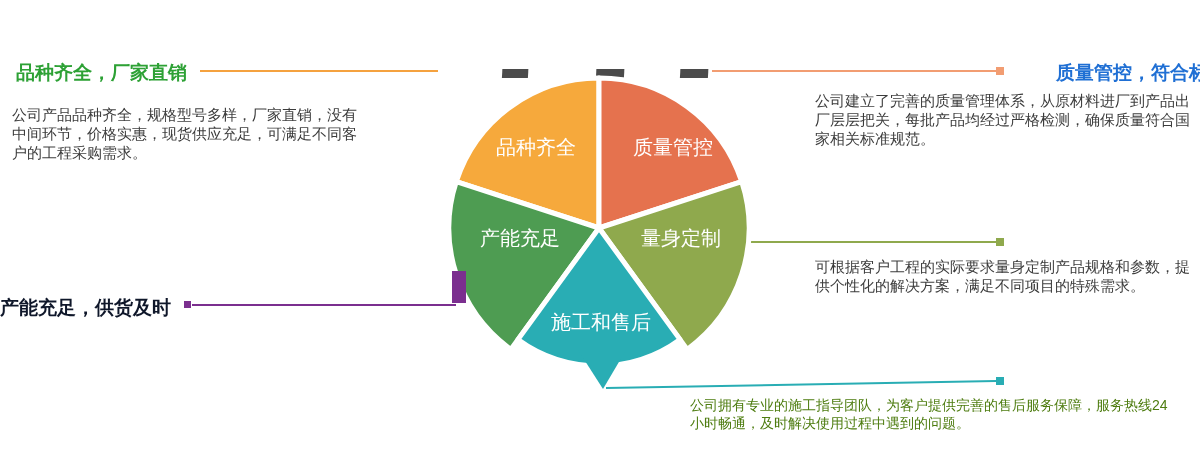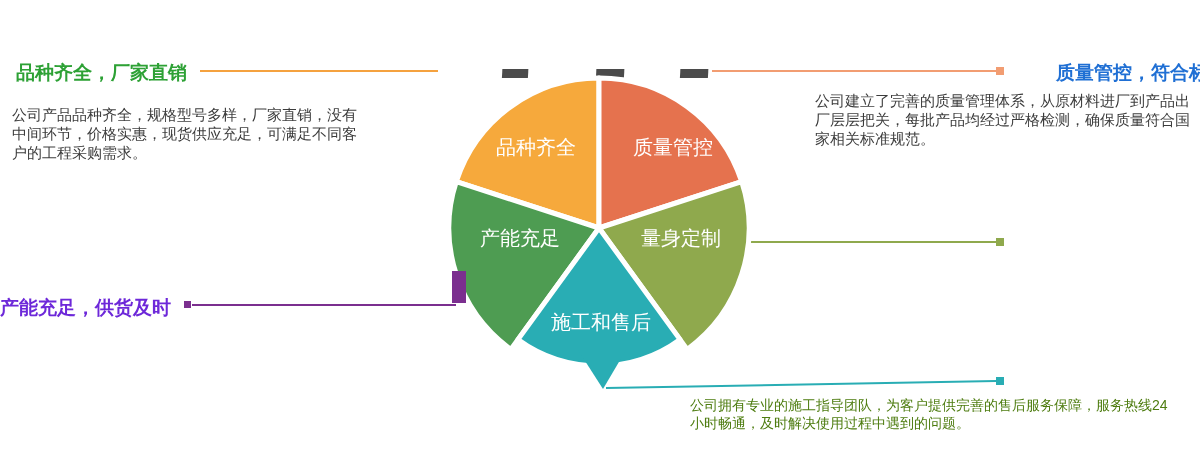--- a/index.html
+++ b/index.html
@@ -5,21 +5,21 @@
   html,body{margin:0;padding:0;background:#fff;}
   .canvas{
     position:relative;width:1200px;height:472px;background:#ffffff;overflow:hidden;
     font-family:"Liberation Sans","DejaVu Sans",sans-serif;
   }
   svg{position:absolute;left:0;top:0;}
   .petal-label{font-size:20px;fill:#ffffff;font-weight:normal;font-family:"Liberation Sans","DejaVu Sans",sans-serif;}
   .callout-title{position:absolute;font-size:19px;font-weight:bold;white-space:nowrap;}
   .title-green{color:#2DA135;}
   .title-blue{color:#1F6FD4;}
-  .title-blue2{color:#6d28d9;}
+  .title-blue2{color:#0f172a;}
   .title-teal{color:#29ADB4;}
   .callout-body{
     position:absolute;font-size:15px;line-height:19px;color:#3C3C3C;
     word-break:break-all;letter-spacing:0px;
   }
   .footer-note{
     position:absolute;left:690px;top:396px;width:505px;
     font-size:14px;line-height:18px;color:#4d7c0f;white-space:nowrap;
   }
   #b-top-left{left:12px;top:89px;width:358px;margin-top:16px;}
@@ -69,19 +69,20 @@
     <text x="681" y="245" text-anchor="middle" class="petal-label">量身定制</text>
     <text x="601" y="329" text-anchor="middle" class="petal-label">施工和售后</text>
   </svg>
 
   <div id="t-top-left" class="callout-title title-green">品种齐全，厂家直销</div>
   <div id="t-top-right" class="callout-title title-blue">质量管控，符合标准</div>
   <div id="t-left" class="callout-title title-blue2">产能充足，供货及时</div>
 
   <div id="b-top-left" class="callout-body">公司产品品种齐全，规格型号多样，厂家直销，没有中间环节，价格实惠，现货供应充足，可满足不同客户的工程采购需求。</div>
   <div id="b-top-right" class="callout-body">公司建立了完善的质量管理体系，从原材料进厂到产品出厂层层把关，每批产品均经过严格检测，确保质量符合国家相关标准规范。</div>
+  <div id="b-right" class="callout-body">可根据客户工程的实际要求量身定制产品规格和参数，提供个性化的解决方案，满足不同项目的特殊需求。</div>
 
   <div class="footer-note">
     <div>公司拥有专业的施工指导团队，为客户提供完善的售后服务保障，服务热线24</div>
     <div>小时畅通，及时解决使用过程中遇到的问题。</div>
   </div>
 
 </div>
 
 </body></html>

